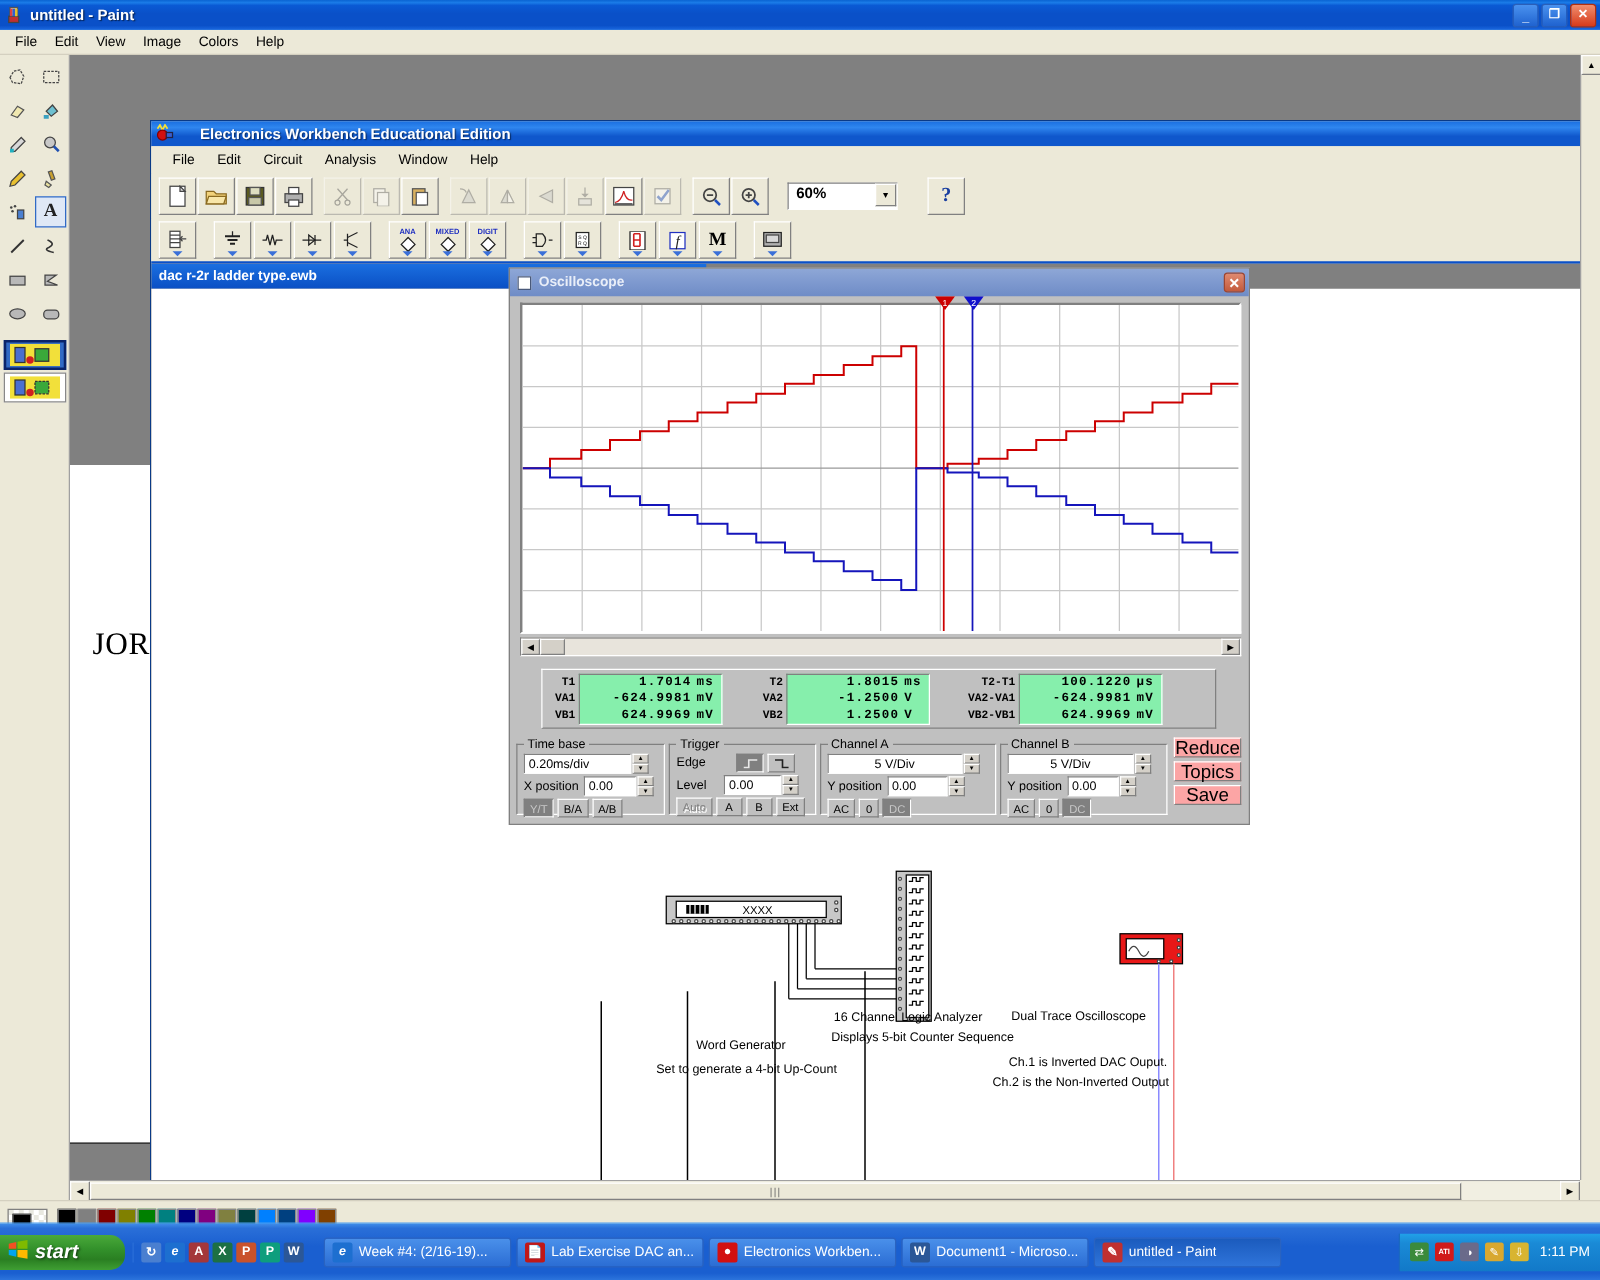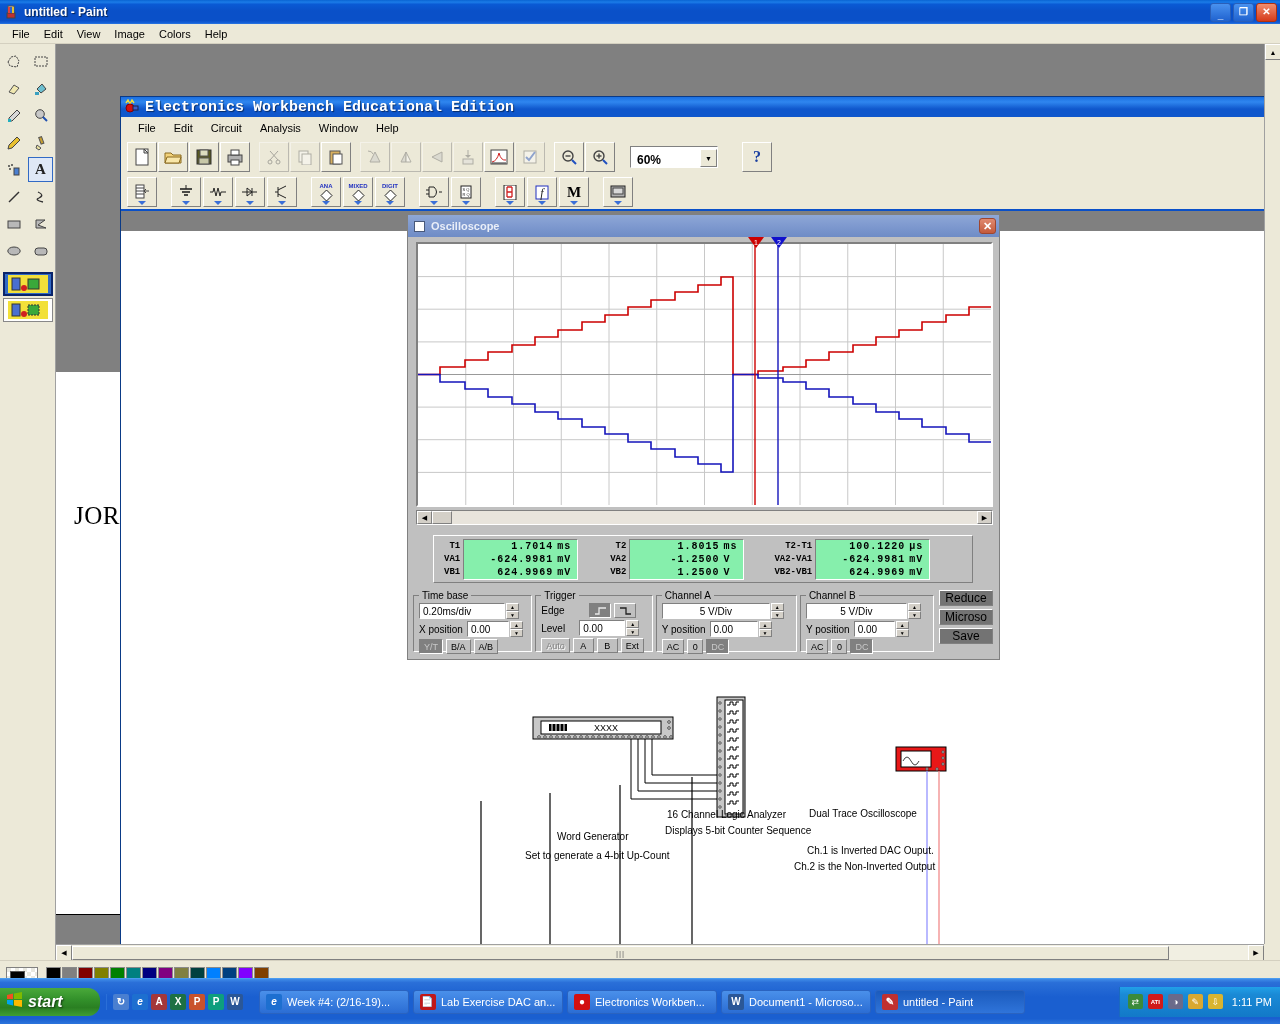--- a/index.html
+++ b/index.html
@@ -86,34 +86,34 @@
   #ewb-window {
     position:absolute; left:64px; top:52px; width:1200px; height:872px;
     background:#ece9d8; border:1px solid #0a3a86;
     display:flex; flex-direction:column;
   }
   .ewb-titlebar {
     height:20px; flex:0 0 20px;
     background:linear-gradient(180deg,#1a6fe0 0%, #2f86ef 25%, #0f57cc 60%, #0f57cc 100%);
     display:flex; align-items:center; padding-left:4px; color:#fff;
   }
-  .ewb-titlebar .t { font-weight:bold; font-size:15px; margin-left:5px; text-shadow:1px 1px 1px rgba(0,0,0,.5);font-family:Liberation Mono, monospace; }
+  .ewb-titlebar .t { font-weight:bold; font-size:12px; margin-left:20px; text-shadow:1px 1px 1px rgba(0,0,0,.5); }
   .ewb-menubar { height:22px; flex:0 0 22px; background:#ece9d8; display:flex; align-items:center; padding-left:8px; }
   .ewb-menubar span { padding:3px 9px; font-size:11px; }
 
   .ewb-toolbar { flex:0 0 36px; background:#ece9d8; display:flex; align-items:center; padding:2px 6px; gap:0px; }
   .tb-group { display:flex; gap:0; margin-right:8px; }
   .tbtn {
     width:30px; height:30px; background:#ece9d8; border:1px solid #ece9d8;
     display:flex; align-items:center; justify-content:center; margin-right:1px;
     position:relative;
   }
   .tbtn.box { border:1px solid; border-color:#fff #808080 #808080 #fff; }
   .tbtn.dis { opacity:.45; }
-  .zoombox { width:88px; height:22px; background:#fff; border:1px solid; border-color:#808080 #fff #fff #808080; display:flex; align-items:flex-end; padding-left:6px; font-size:12px; font-weight:bold; margin:0 6px; }
+  .zoombox { width:88px; height:22px; background:#fff; border:1px solid; border-color:#808080 #fff #fff #808080; display:flex; align-items:flex-start; padding-left:6px; font-size:12px; font-weight:bold; margin:0 6px; }
   .zoombox .arrow { margin-left:auto; width:17px; height:18px; background:#ece9d8; border:1px solid; border-color:#fff #808080 #808080 #fff; display:flex; align-items:center; justify-content:center; font-size:7px; }
 
   .ewb-toolbar2 { flex:0 0 36px; background:#ece9d8; display:flex; align-items:center; padding:2px 6px; border-bottom:2px solid #0a50c8; }
   .pbtn {
     width:30px; height:30px; border:1px solid; border-color:#fff #808080 #808080 #fff;
     background:#ece9d8; display:flex; flex-direction:column; align-items:center; justify-content:center;
     margin-right:2px; position:relative; font-size:6px;
   }
   .pbtn .dn { position:absolute; bottom:1px; left:50%; transform:translateX(-50%);
       width:0;height:0;border-left:4px solid transparent;border-right:4px solid transparent;border-top:4px solid #3a6fd8; }
@@ -164,21 +164,21 @@
   fieldset.grp > legend { font-size:10px; padding:0 3px; }
   .fld { display:flex; align-items:center; margin-bottom:2px; }
   .fld .lab { font-size:10px; margin-right:4px; }
   .txtbox { background:#fff; border:1px solid; border-color:#808080 #fff #fff #808080; font-size:10px; padding:1px 3px; height:16px; display:flex; align-items:center; font-family:"Liberation Sans",sans-serif; }
   .spin { width:13px; height:16px; display:flex; flex-direction:column; margin-left:1px; }
   .spin div { flex:1; background:#d4d0c8; border:1px solid; border-color:#fff #808080 #808080 #fff; display:flex; align-items:center; justify-content:center; font-size:5px; }
   .minibtn { height:15px; min-width:21px; padding:0 4px; background:#c0c0c0; border:1px solid; border-color:#fff #808080 #808080 #fff; font-size:9px; display:flex; align-items:center; justify-content:center; margin-right:3px; }
   .minibtn.on { background:#808080; color:#c8c8c8; border-color:#808080 #fff #fff #808080; }
   .minibtn.dis { color:#808080; text-shadow:1px 1px 0 #fff; }
   .sidebtns { display:flex; flex-direction:column; gap:3px; margin-left:2px; }
-  .sidebtn { width:54px; height:16px; background:#737373; border:1px solid; border-color:#fff #808080 #808080 #fff; font-size:12px; display:flex; align-items:center; justify-content:center;text-align:center; }
+  .sidebtn { width:54px; height:16px; background:#fca5a5; border:1px solid; border-color:#fff #808080 #808080 #fff; font-size:15px; display:flex; align-items:center; justify-content:center;text-align:center; }
 
   
   #taskbar {
     position:absolute; left:0; bottom:0; width:1280px; height:46px;
     background:linear-gradient(180deg,#3f8ce8 0%, #2a6fd8 8%, #1a5fd0 40%, #1a5fd0 88%, #2c74dc 100%);
     display:flex; align-items:center;
     border-top:1px solid #4a9cf0;
   }
   #startbtn {
     height:28px; width:100px; margin:1px 6px 1px 0;
@@ -601,20 +601,21 @@
                 <rect x="1" y="1" width="14" height="11" fill="#b0b0b0" stroke="#222"></rect>
                 <rect x="3" y="3" width="10" height="6" fill="#d8d8d8" stroke="#444"></rect>
               </svg>
             <span class="dn"></span>
             </div>
         </div>
 
         <div class="ewb-client">
 
           <div id="circuit-child">
+            <div class="circ-title">dac r-2r ladder type.ewb</div>
 
             <div id="circ-canvas">
 
               <svg width="1200" height="760" style="position:absolute;left:0;top:0;">
 
                 <g>
                   <rect x="412" y="486" width="140" height="22" fill="#c8c8c8" stroke="#000"></rect>
                   <rect x="420" y="490" width="120" height="13" fill="#fff" stroke="#000"></rect>
                   <rect x="428" y="493" width="18" height="7" fill="#000"></rect>
                   <line x1="431" y1="493" x2="431" y2="500" stroke="#fff"></line>
@@ -1092,21 +1093,21 @@
             </div>
             <div style="display:flex;margin-top:2px;">
               <div class="minibtn">AC</div>
               <div class="minibtn" style="min-width:16px;">0</div>
               <div class="minibtn on">DC</div>
             </div>
           </fieldset>
 
           <div class="sidebtns">
             <div class="sidebtn">Reduce</div>
-            <div class="sidebtn">Microso</div>
+            <div class="sidebtn">Topics</div>
             <div class="sidebtn">Save</div>
           </div>
         </div>
       </div>
 
       <div class="sbar-v">
         <div class="sb-btn">▲</div>
       </div>
       <div class="sbar-h">
         <div class="sb-btn">◀</div>

